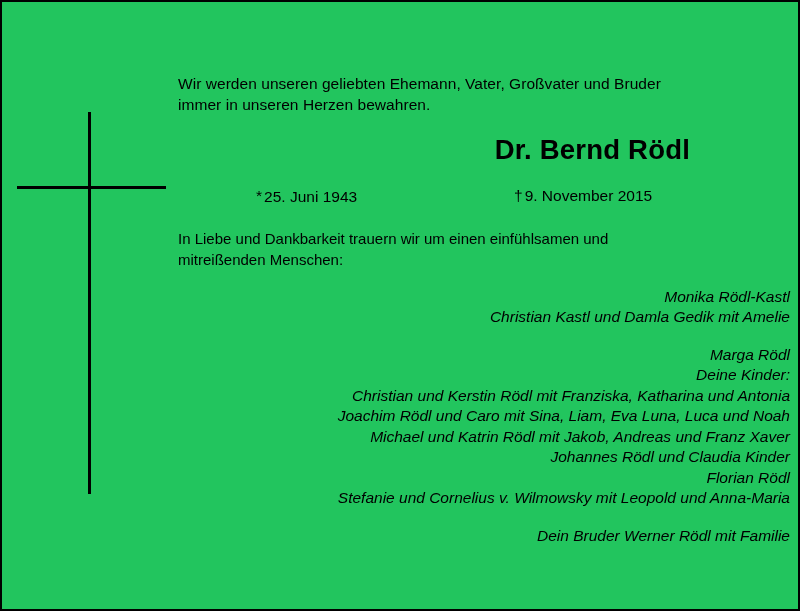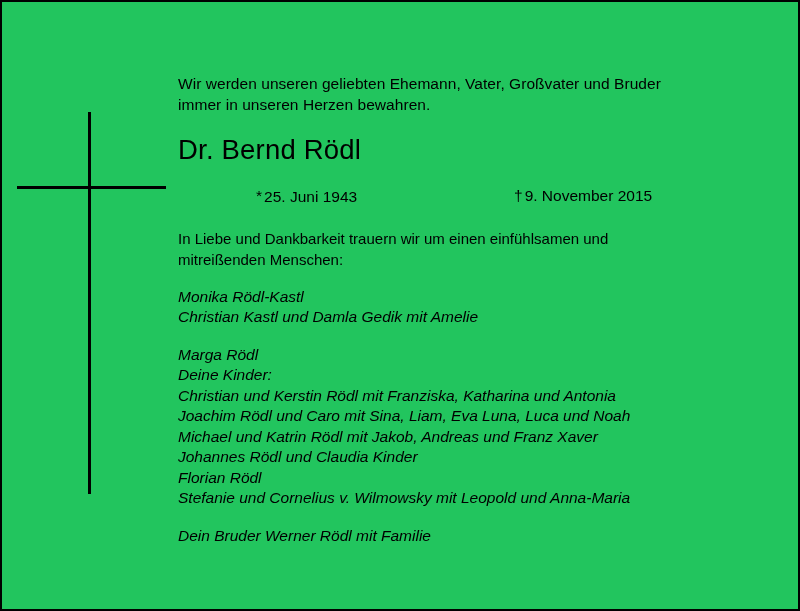--- a/index.html
+++ b/index.html
@@ -63,24 +63,24 @@
 
   .intro {
     font-size: 15.5px;
     line-height: 21px;
     letter-spacing: 0.05px;
     max-width: 520px;
   }
 
   .deceased-name {
     font-size: 27.5px;
-    font-weight: normal;
+    font-weight: bold;
     line-height: 34px;
     letter-spacing: 0.2px;
-    text-align: left;
+    text-align: right;
     margin-top: 18px;
     padding-right: 100px;
   }
 
   .dates {
     position: relative;
     height: 22px;
     margin-top: 14px;
     font-size: 15.5px;
     line-height: 22px;
@@ -117,20 +117,21 @@
   }
 
   .family-group {
     font-style: italic;
     font-size: 15.5px;
     line-height: 20.5px;
     margin-top: 17px;
   }
   .family-group .family-line {
     white-space: nowrap;
+    text-align: right;
   }
 
   .closing {
     font-size: 15.5px;
     line-height: 21px;
     margin-top: 24px;
   }
 </style>
 </head>
 <body>

